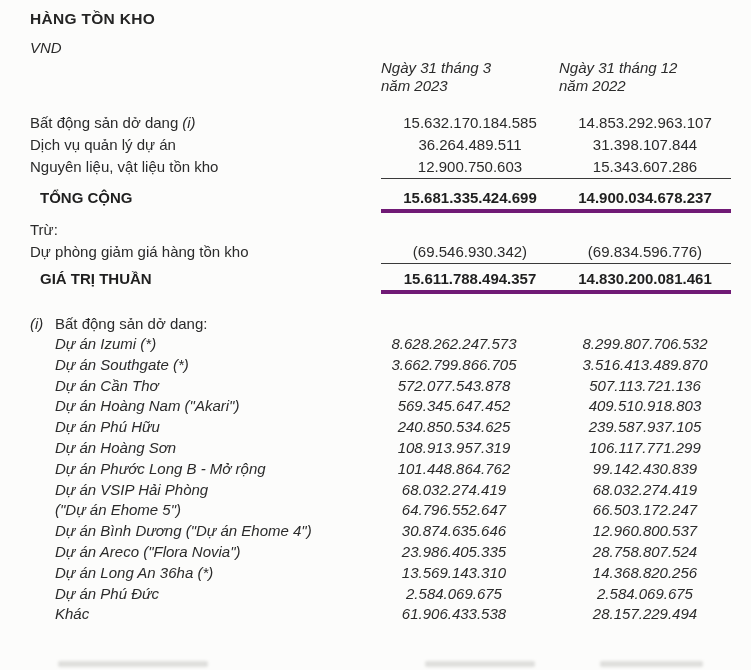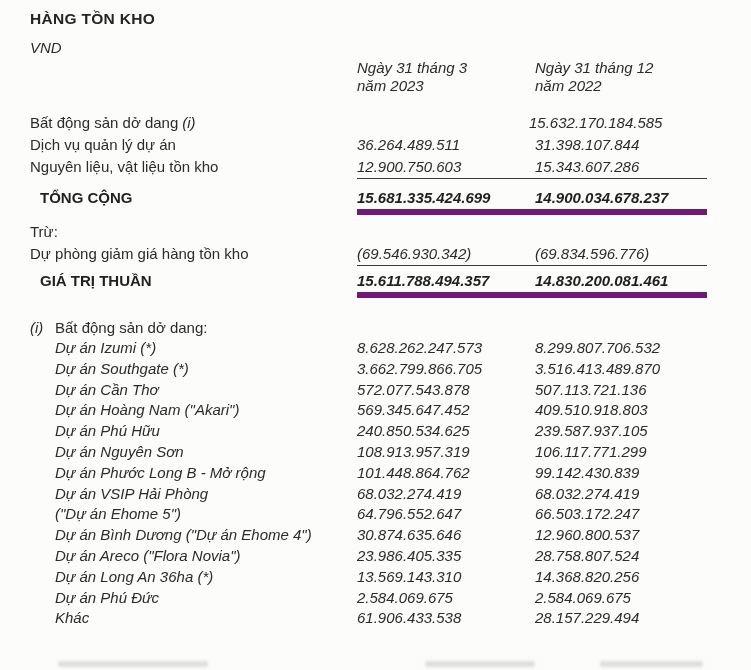--- a/index.html
+++ b/index.html
@@ -5,21 +5,21 @@
   html, body { margin: 0; padding: 0; }
   body {
     width: 751px; height: 670px;
     background: #fcfcfb;
     color: #2b2b2b;
     font-family: "Liberation Sans", sans-serif;
     font-size: 15px;
     overflow: hidden;
     position: relative;
   }
-  .page { padding: 9px 44px 0 30px; }
+  .page { padding: 9px 20px 0 30px; }
 
   .doc-title {
     font-weight: 700;
     font-size: 15.5px;
     letter-spacing: .3px;
     line-height: 19px;
     color: #242424;
   }
 
   .currency-row {
@@ -37,40 +37,40 @@
     line-height: 18px;
     white-space: nowrap;
   }
   .c1 { width: 178px; }
   .c2 { width: 172px; }
 
   .table-body { margin-top: 17px; }
 
   .row { display: flex; line-height: 22px; }
   .row .c-label { flex: 1; white-space: nowrap; overflow: hidden; }
-  .row .c1, .row .c2 { text-align: left; white-space: nowrap; font-style: italic; }
+  .row .c1, .row .c2 { text-align: center; white-space: nowrap; }
 
   .row.total, .row.net { font-weight: 700; color: #1f1f1f; margin-left: 10px; }
   .row.total { margin-top: 8px; }
   .row.plain { margin-top: 6px; }
   .row.net   { margin-top: 4px; }
 
   .row.section { margin-top: 19px; line-height: 21px; }
   .row.section .prefix {
     display: inline-block; width: 25px;
     font-style: italic;
   }
 
-  .row.project { line-height: 20.8px; font-style: italic; }
+  .row.project { line-height: 20.8px; font-style: italic; gap: 16px; }
   .row.project .c-label { padding-left: 25px; }
 
   .row .note { font-style: italic; margin-left: 4px; }
 
   .rule-thin  .c1, .rule-thin  .c2 { border-bottom: 1.5px solid #3a3a3a; }
-  .rule-thick .c1, .rule-thick .c2 { border-bottom: 6px solid #701a75; }
+  .rule-thick .c1, .rule-thick .c2 { border-bottom: 4px solid #701a75; }
 
   
   .ghost {
     position: absolute;
     height: 6px;
     bottom: 3px;
     background: #a8a8a3;
     opacity: .35;
     filter: blur(1.6px);
     border-radius: 2px;
@@ -99,20 +99,21 @@
       <div>năm 2022</div>
     </div>
   </div>
 
   <div class="table-body">
       <div class="row item">
     <div class="c-label">
       <span class="lbl">Bất động sản dở dang</span><span class="note">(i)</span>
     </div>
     <div class="c1">15.632.170.184.585</div>
+    <div class="c2">14.853.292.963.107</div>
   </div>
       <div class="row item">
     <div class="c-label">
       <span class="lbl">Dịch vụ quản lý dự án</span>
     </div>
     <div class="c1">36.264.489.511</div>
     <div class="c2">31.398.107.844</div>
   </div>
       <div class="row item rule-thin">
     <div class="c-label">
@@ -186,21 +187,21 @@
   </div>
       <div class="row project">
     <div class="c-label">
       <span class="lbl">Dự án Phú Hữu</span>
     </div>
     <div class="c1">240.850.534.625</div>
     <div class="c2">239.587.937.105</div>
   </div>
       <div class="row project">
     <div class="c-label">
-      <span class="lbl">Dự án Nguyên Sơn</span>
+      <span class="lbl">Dự án Hoàng Sơn</span>
     </div>
     <div class="c1">108.913.957.319</div>
     <div class="c2">106.117.771.299</div>
   </div>
       <div class="row project">
     <div class="c-label">
       <span class="lbl">Dự án Phước Long B - Mở rộng</span>
     </div>
     <div class="c1">101.448.864.762</div>
     <div class="c2">99.142.430.839</div>

